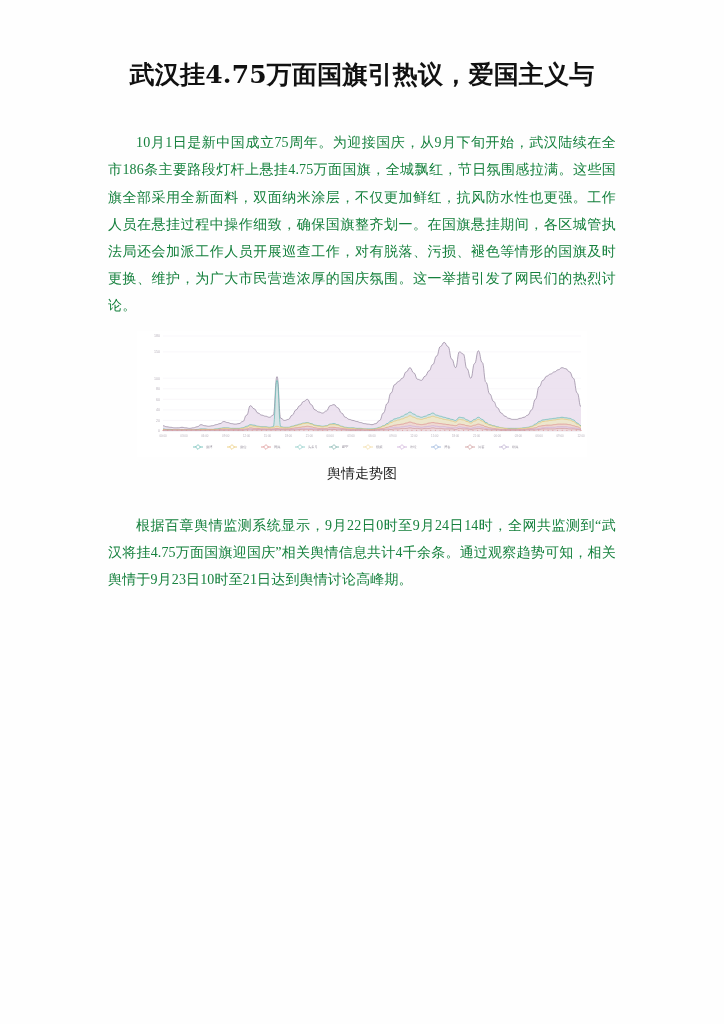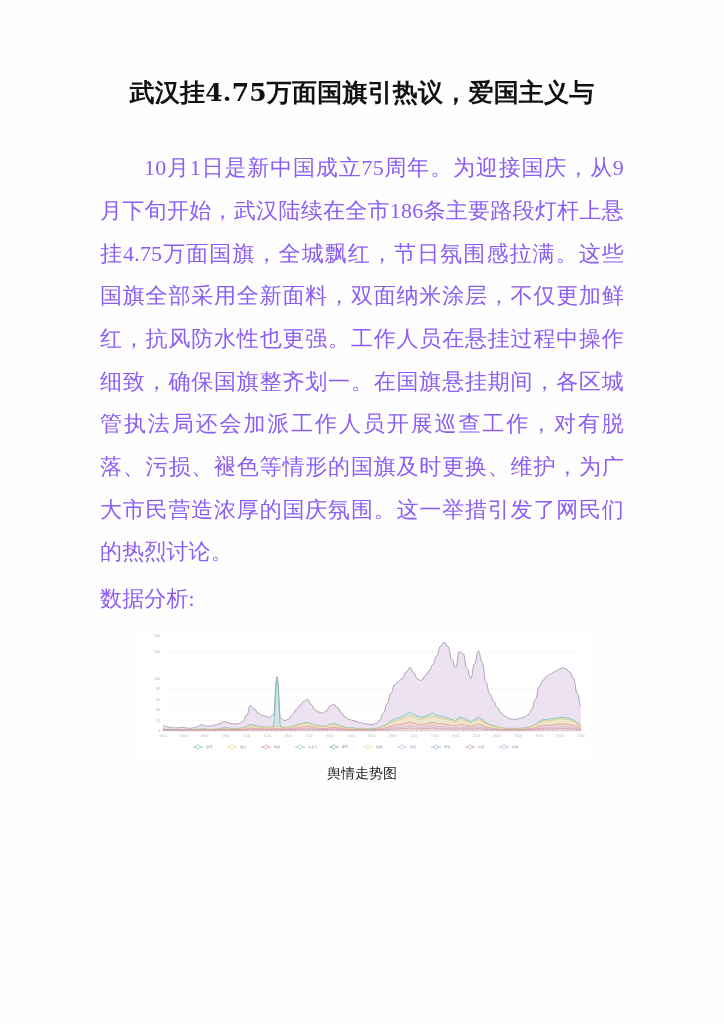--- a/index.html
+++ b/index.html
@@ -19,37 +19,37 @@
     position: relative;
     width: 724px;
     height: 1024px;
     background: #fefefe;
     box-sizing: border-box;
     padding: 0 96px;
   }
 
   .doc-title {
     margin: 0;
-    padding-top: 75px;
+    padding-top: 57px;
     text-align: center;
     font-family: "DejaVu Serif", "Liberation Serif", serif;
     font-weight: 700;
     font-size: 25px;
     line-height: 1.45;
     letter-spacing: 0.2px;
     color: #111;
   }
 
   .body-para {
-    margin: 4px;
-    font-size: 22px;
+    margin: 12px;
+    font-size: 14px;
     line-height: 1.94;
     text-align: justify;
     text-justify: inter-ideograph;
-    color: #8b5cf6;
+    color: #15803d;
     letter-spacing: 0.15px;
   }
 
   .para-first {
     margin-top: 36px;
     text-indent: 2em;
   }
 
   .para-label {
     margin-top: 0;
@@ -103,21 +103,20 @@
 <body>
 
 <div class="page">
 
   <h1 class="doc-title">
     <span>武汉挂4.75万面国旗引热议，爱国主义与</span><br>
   </h1>
 
   <p class="body-para para-first">10月1日是新中国成立75周年。为迎接国庆，从9月下旬开始，武汉陆续在全市186条主要路段灯杆上悬挂4.75万面国旗，全城飘红，节日氛围感拉满。这些国旗全部采用全新面料，双面纳米涂层，不仅更加鲜红，抗风防水性也更强。工作人员在悬挂过程中操作细致，确保国旗整齐划一。在国旗悬挂期间，各区城管执法局还会加派工作人员开展巡查工作，对有脱落、污损、褪色等情形的国旗及时更换、维护，为广大市民营造浓厚的国庆氛围。这一举措引发了网民们的热烈讨论。</p>
 
-  <p class="body-para para-label">数据分析:</p>
 
   <div class="figure">
     <div class="chart-wrap">
       <svg class="chart-svg" viewBox="0 0 450 126" preserveAspectRatio="none">
         <rect x="0" y="0" width="450" height="126" fill="#ffffff"></rect>
         <g id="gridlines">
             <line x1="26" y1="100" x2="444" y2="100" class="gridline"></line>
             <line x1="26" y1="89.44444444444444" x2="444" y2="89.44444444444444" class="gridline"></line>
             <line x1="26" y1="78.88888888888889" x2="444" y2="78.88888888888889" class="gridline"></line>
             <line x1="26" y1="68.33333333333334" x2="444" y2="68.33333333333334" class="gridline"></line>
@@ -314,14 +313,15 @@
               <line x1="362" y1="116" x2="372" y2="116" stroke="#b3a3c9" stroke-width="0.8"></line>
               <path d="M 367 113.6 L 369.4 116 L 367 118.4 L 364.6 116 Z" fill="#ffffff" stroke="#b3a3c9" stroke-width="0.7"></path>
               <text x="375" y="117.2" class="legend-text">纸媒</text>
             </g>
           </g>
       </svg>
     </div>
     <div class="figure-caption">舆情走势图</div>
   </div>
 
+  <p class="body-para para-last">根据百章舆情监测系统显示，9月22日0时至9月24日14时，全网共监测到“武汉将挂4.75万面国旗迎国庆”相关舆情信息共计4千余条。通过观察趋势可知，相关舆情于9月23日10时至21日达到舆情讨论高峰期。</p>
 
 </div>
 
 </body></html>

